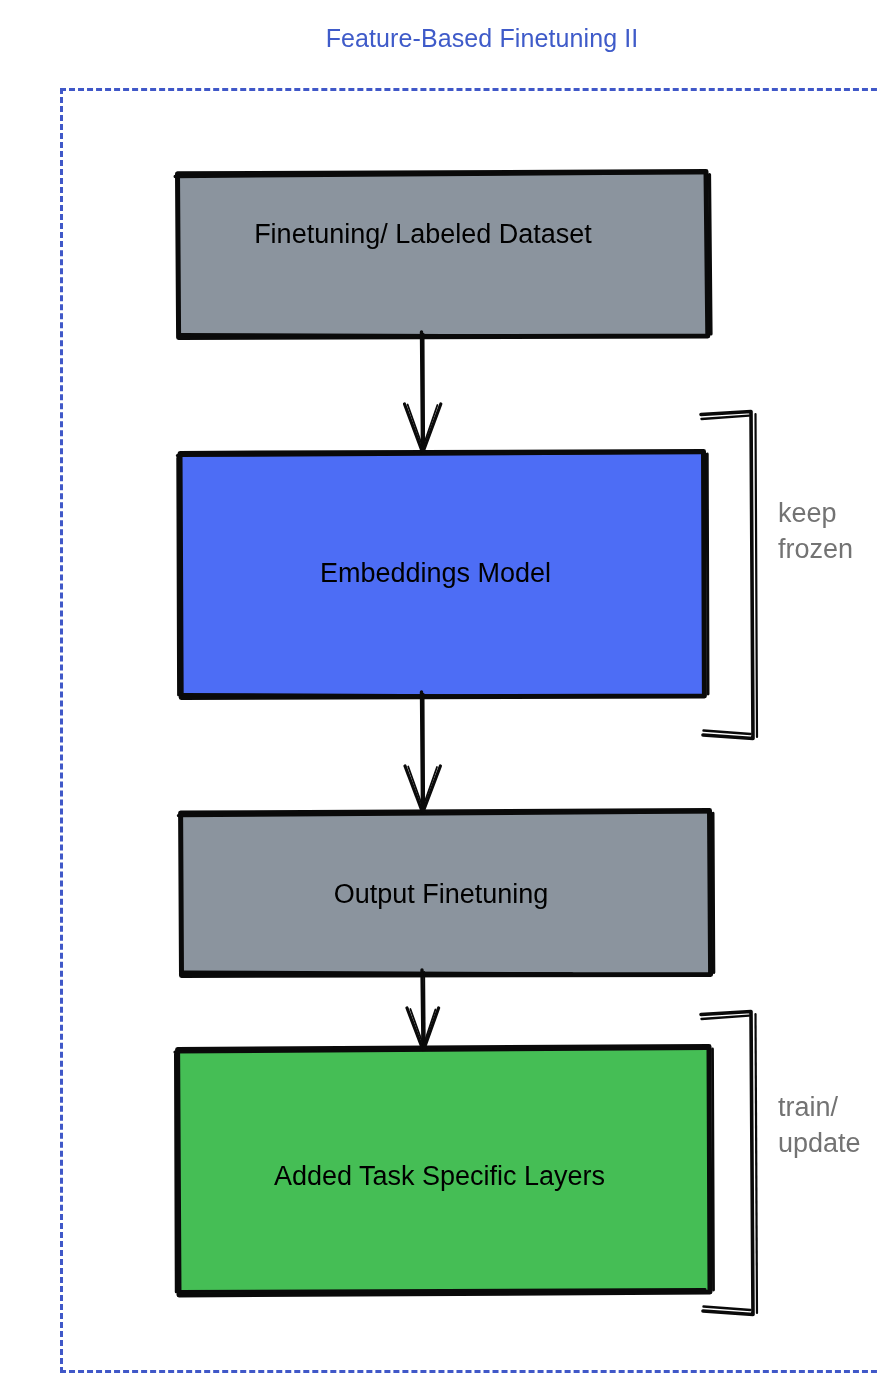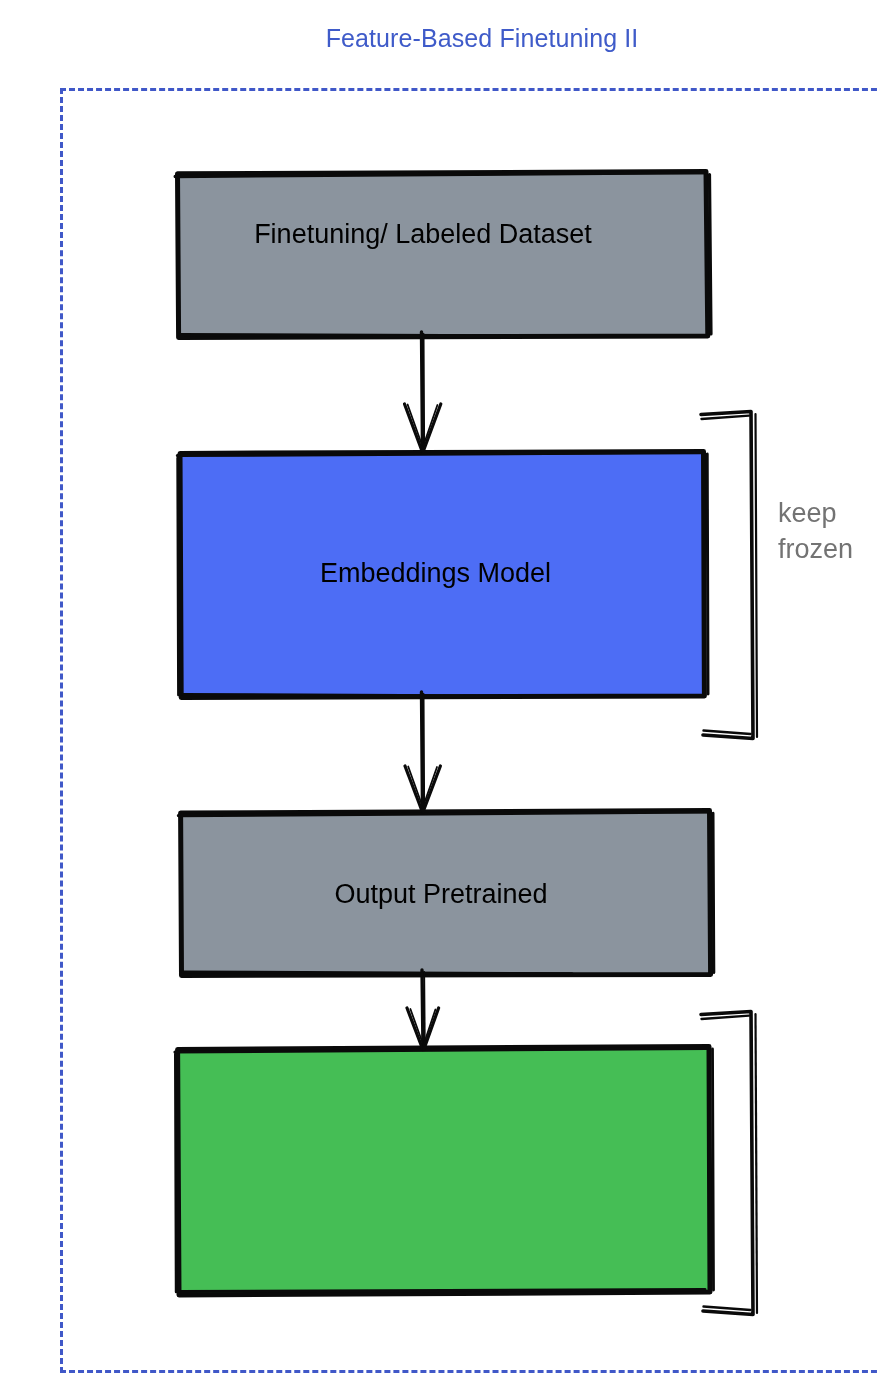--- a/index.html
+++ b/index.html
@@ -188,43 +188,46 @@
   </svg>
 
   <div class="node" id="node-embeddings">
     <div class="fill"></div>
     <svg class="sketch" viewBox="0 0 546 179" preserveAspectRatio="none">
       <path d="M8.6,9 L537.5,6.6 L538.6,170.4 L9.5,171.4 Z" fill="none" stroke="#0a0a0a" stroke-width="5" stroke-linecap="round" stroke-linejoin="round"></path>
       <path d="M6.4,11.6 L536,8" fill="none" stroke="#0a0a0a" stroke-width="3.2" stroke-linecap="round"></path>
       <path d="M10.8,168 L400,169.8" fill="none" stroke="#0a0a0a" stroke-width="3" stroke-linecap="round"></path>
       <path d="M541,9.2 L541.8,168.5" fill="none" stroke="#0a0a0a" stroke-width="3" stroke-linecap="round"></path>
     </svg>
-    <div class="label">Output Pretrained</div>
+    <div class="label">Output Finetuning</div>
   </div>
 
   <svg class="arrow-svg" id="arrow-3" viewBox="0 0 70 84">
     <path d="M35,0 L36,78" fill="none" stroke="#0a0a0a" stroke-width="3.4" stroke-linecap="round"></path>
     <path d="M37.2,2 L37.8,72" fill="none" stroke="#0a0a0a" stroke-width="1.8" stroke-linecap="round"></path>
     <path d="M20,38 L35.8,79.5" fill="none" stroke="#0a0a0a" stroke-width="3.2" stroke-linecap="round"></path>
     <path d="M23.4,39 L37,77" fill="none" stroke="#0a0a0a" stroke-width="1.8" stroke-linecap="round"></path>
     <path d="M51.6,38 L36.8,79.5" fill="none" stroke="#0a0a0a" stroke-width="3.2" stroke-linecap="round"></path>
     <path d="M48.4,39.5 L36.2,76" fill="none" stroke="#0a0a0a" stroke-width="1.8" stroke-linecap="round"></path>
   </svg>
 
   <div class="node" id="node-tasklayers">
     <div class="fill"></div>
     <svg class="sketch" viewBox="0 0 549 262" preserveAspectRatio="none">
       <path d="M8.6,9.5 L540,6.4 L541,252 L10,255 Z" fill="none" stroke="#0a0a0a" stroke-width="5" stroke-linecap="round" stroke-linejoin="round"></path>
       <path d="M6,12 L538,8.4" fill="none" stroke="#0a0a0a" stroke-width="3.2" stroke-linecap="round"></path>
       <path d="M11,251.5 L536,249.5" fill="none" stroke="#0a0a0a" stroke-width="3" stroke-linecap="round"></path>
       <path d="M543.5,9 L544.5,250" fill="none" stroke="#0a0a0a" stroke-width="2.8" stroke-linecap="round"></path>
       <path d="M6.2,14 L7,252" fill="none" stroke="#0a0a0a" stroke-width="2.4" stroke-linecap="round"></path>
     </svg>
+    <div class="label">Added Task Specific Layers</div>
   </div>
 
   <svg class="bracket-svg" id="bracket-train" viewBox="0 0 66 310">
     <path d="M4,6.5 L54,3.5 L56,306.5 L6,303" fill="none" stroke="#0a0a0a" stroke-width="3.6" stroke-linecap="round" stroke-linejoin="round"></path>
     <path d="M4.5,11 L52,7.6" fill="none" stroke="#0a0a0a" stroke-width="2.4" stroke-linecap="round"></path>
     <path d="M6.5,298.5 L53.5,302" fill="none" stroke="#0a0a0a" stroke-width="2.4" stroke-linecap="round"></path>
     <path d="M58.5,6 L60,305" fill="none" stroke="#0a0a0a" stroke-width="2.2" stroke-linecap="round"></path>
   </svg>
+  <div class="side-label" id="label-train-update">train/
+update</div>
 
 </div>
 
 </body></html>

